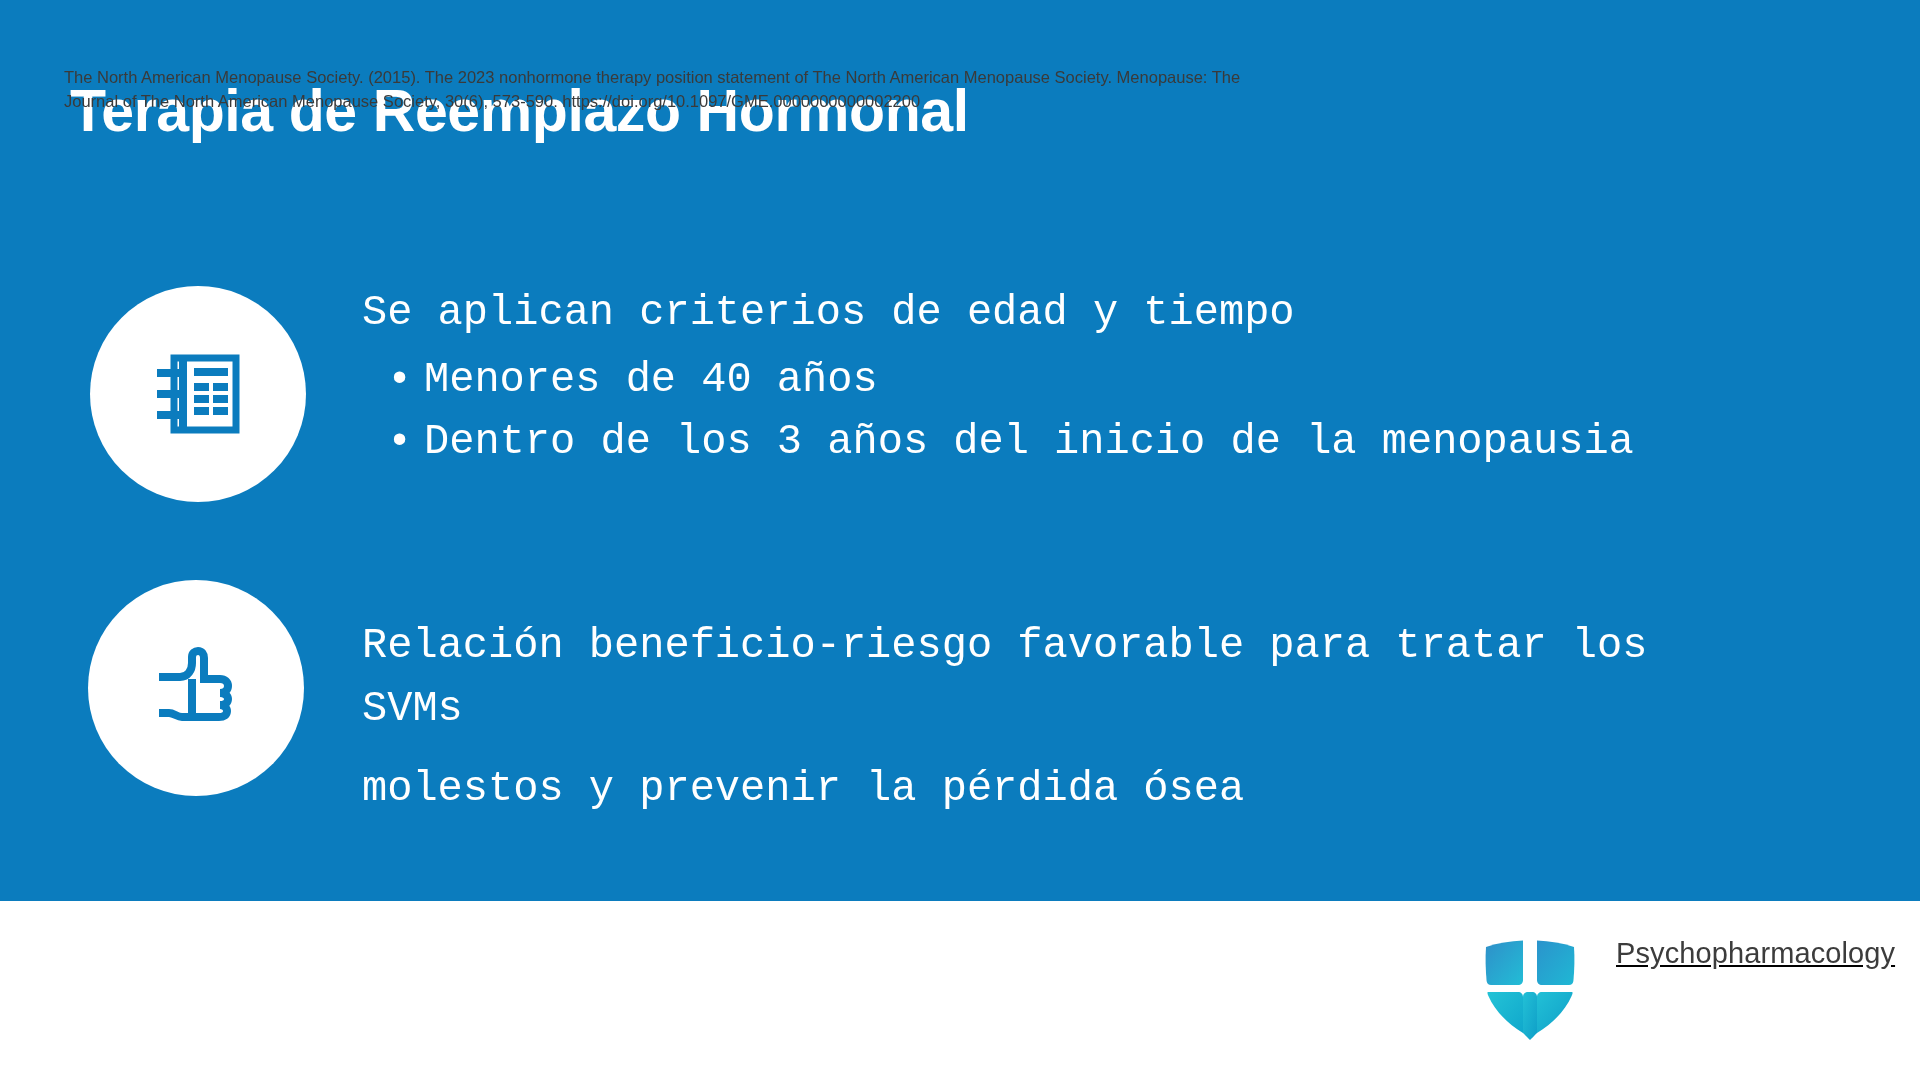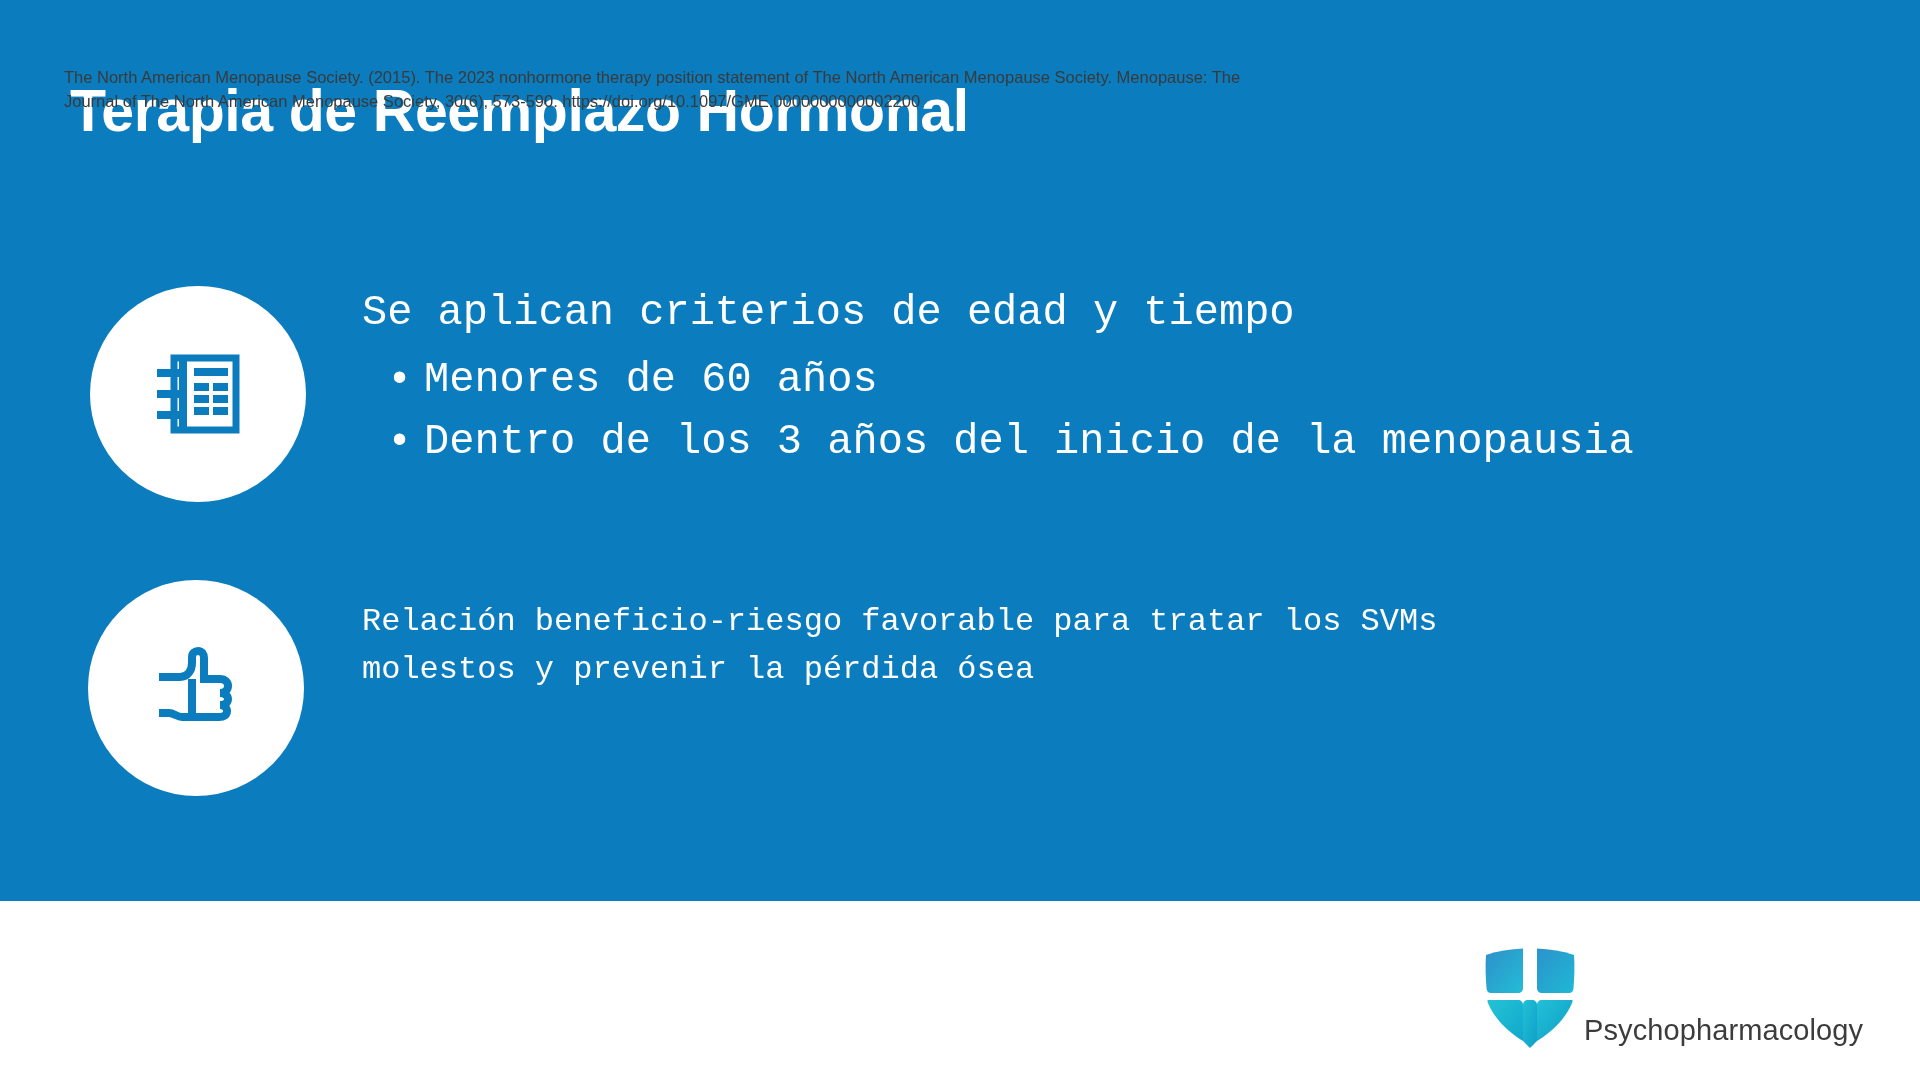--- a/index.html
+++ b/index.html
@@ -97,23 +97,24 @@
   }
   ul.bullets li .dot {
     position: absolute;
     left: 25px;
     top: 0;
     font-size: 42px;
     line-height: 1.48;
   }
 
   .para {
-    font-size: 32px;
+    font-size: 42px;
     line-height: 1.50;
     color: #ffffff;
+    margin-top: 17px;
   }
 
   
   .footer {
     position: absolute;
     left: 0;
     top: 901px;
     width: 1920px;
     height: 179px;
     background: #ffffff;
@@ -131,22 +132,23 @@
   }
   .citation .cit-line { display: block; white-space: nowrap; }
 
   .logo {
     position: absolute;
     left: 1480px;
     top: 936px;
     width: 420px;
     height: 112px;
     display: flex;
-    align-items: flex-end;
-    gap: 4px;
+    align-items: flex-start;
+    gap: 36px;
+    text-decoration: underline;
   }
   .logo-mark { width: 100px; height: 104px; flex: 0 0 auto; }
   .logo-text {
     font-size: 29px;
     line-height: 1.22;
     color: #3c3c3c;
     font-weight: normal;
     letter-spacing: 0.1px;
   }
   .logo-text .lt-line { display: block; white-space: nowrap; }
@@ -183,21 +185,21 @@
           <rect x="64" y="62" width="15" height="8" fill="#0b7cbe"></rect>
         </svg>
       </span>
     </div>
 
     <div class="block-text">
       <div class="lead-line">Se aplican criterios de edad y tiempo</div>
       <ul class="bullets">
         <li>
           <span class="dot">•</span>
-          <span>Menores de 60 años</span>
+          <span>Menores de 40 años</span>
         </li>
         <li>
           <span class="dot">•</span>
           <span>Dentro de los 3 años del inicio de la menopausia</span>
         </li>
       </ul>
     </div>
   </div>
 
   <div class="block block-2">

